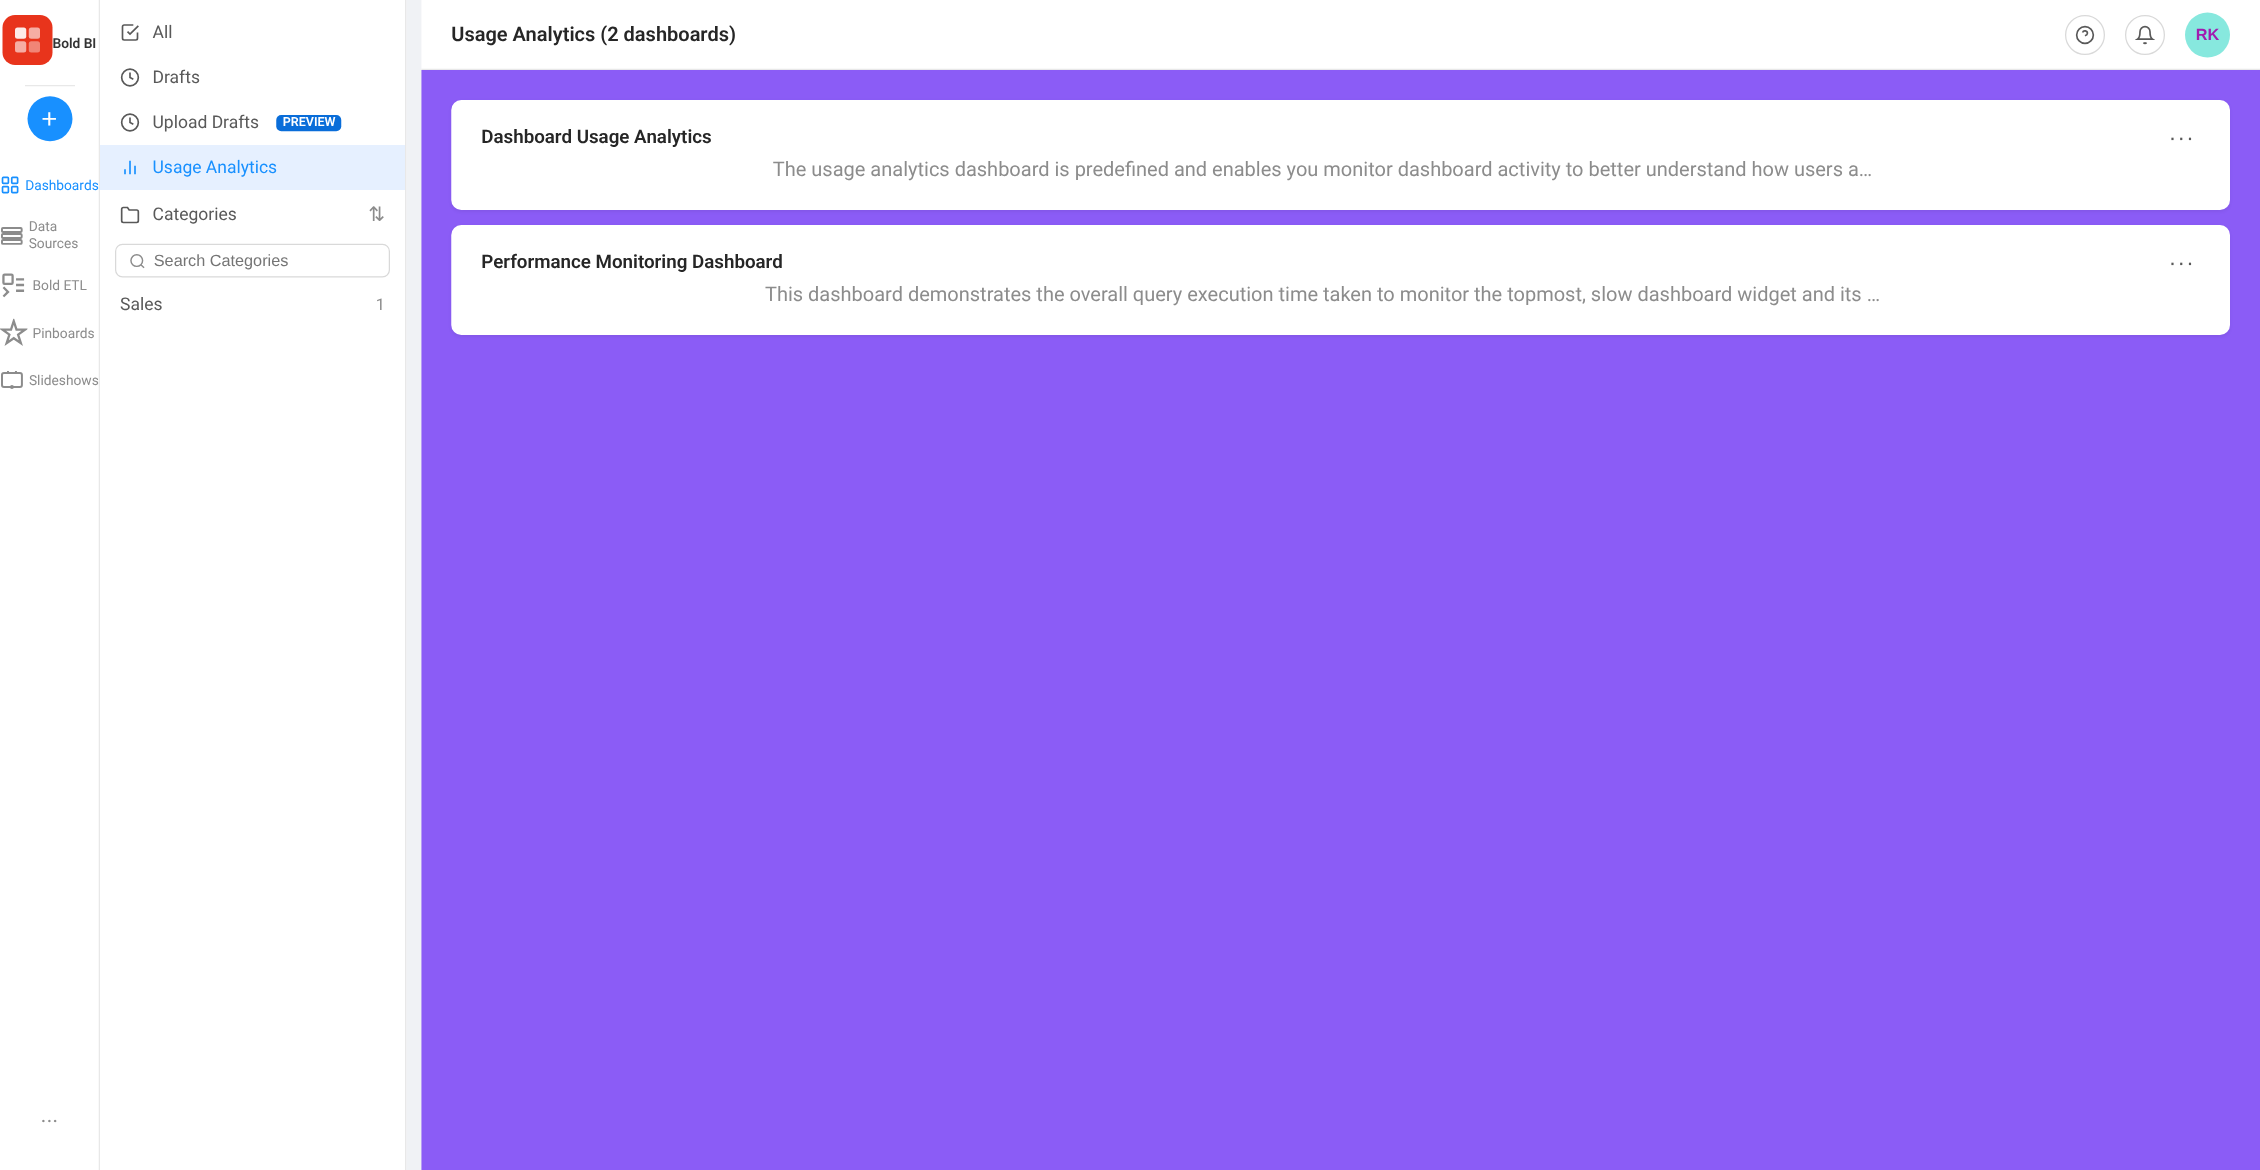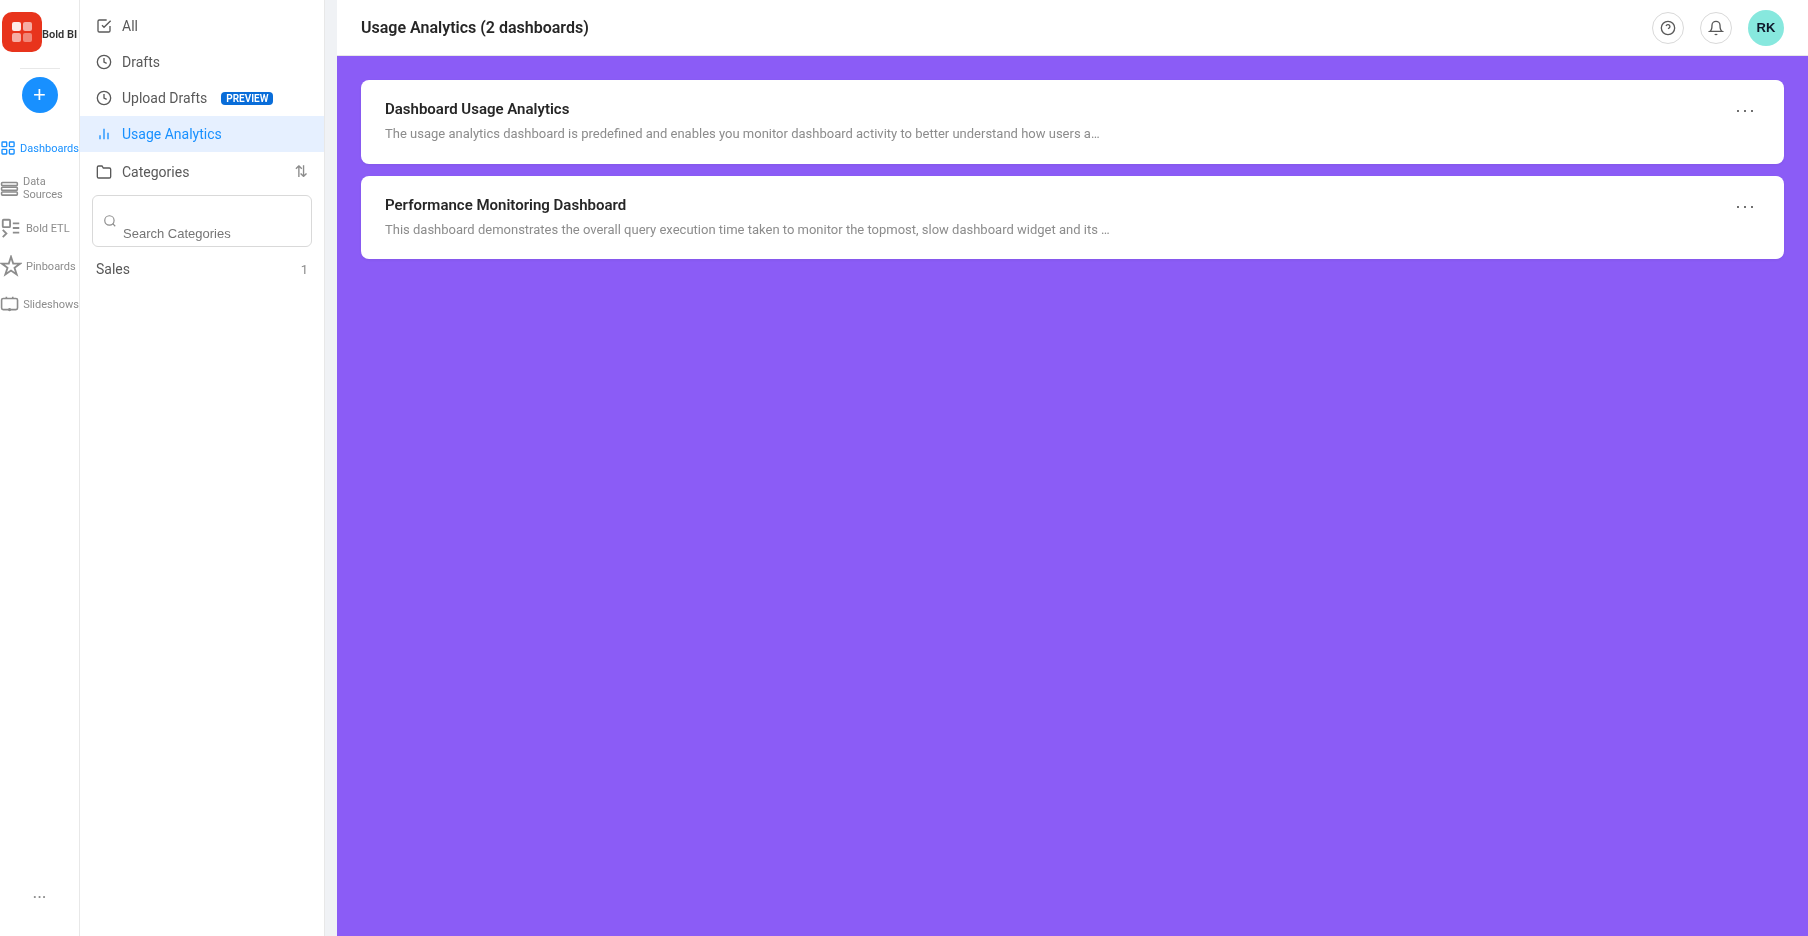--- a/index.html
+++ b/index.html
@@ -137,21 +137,20 @@
       gap: 6px;
       background: #fff;
     }
     .search-box input {
       border: none;
       outline: none;
       font-size: 13px;
       color: #595959;
       width: 100%;
       background: transparent;
-      margin-top: 25px;
     }
     .search-box svg { width: 14px; height: 14px; color: #8c8c8c; flex-shrink: 0; }
 
     .category-item {
       display: flex;
       align-items: center;
       justify-content: space-between;
       padding: 8px 16px;
       cursor: pointer;
       color: #595959;
@@ -207,21 +206,21 @@
       height: 36px;
       border-radius: 50%;
       background: #87e8de;
       border: none;
       cursor: pointer;
       display: flex;
       align-items: center;
       justify-content: center;
       font-size: 13px;
       font-weight: 600;
-      color: #0f172a;
+      color: #a21caf;
     }
 
     .content-area {
       flex: 1;
       overflow-y: auto;
       padding: 24px;
       background: #8b5cf6;
     }
 
     .dashboard-card {
@@ -235,23 +234,24 @@
       box-shadow: 0 1px 3px rgba(0,0,0,0.06);
     }
     .dashboard-card-content { flex: 1; }
     .dashboard-card-title {
       font-size: 15px;
       font-weight: 600;
       color: #262626;
       margin-bottom: 6px;
     }
     .dashboard-card-desc {
-      font-size: 13px;
+      font-size: 16px;
       color: #8c8c8c;
       line-height: 1.5;
+      text-align: center;
     }
     .more-btn {
       background: none;
       border: none;
       cursor: pointer;
       color: #595959;
       font-size: 18px;
       padding: 0 4px;
       letter-spacing: 1px;
     }

